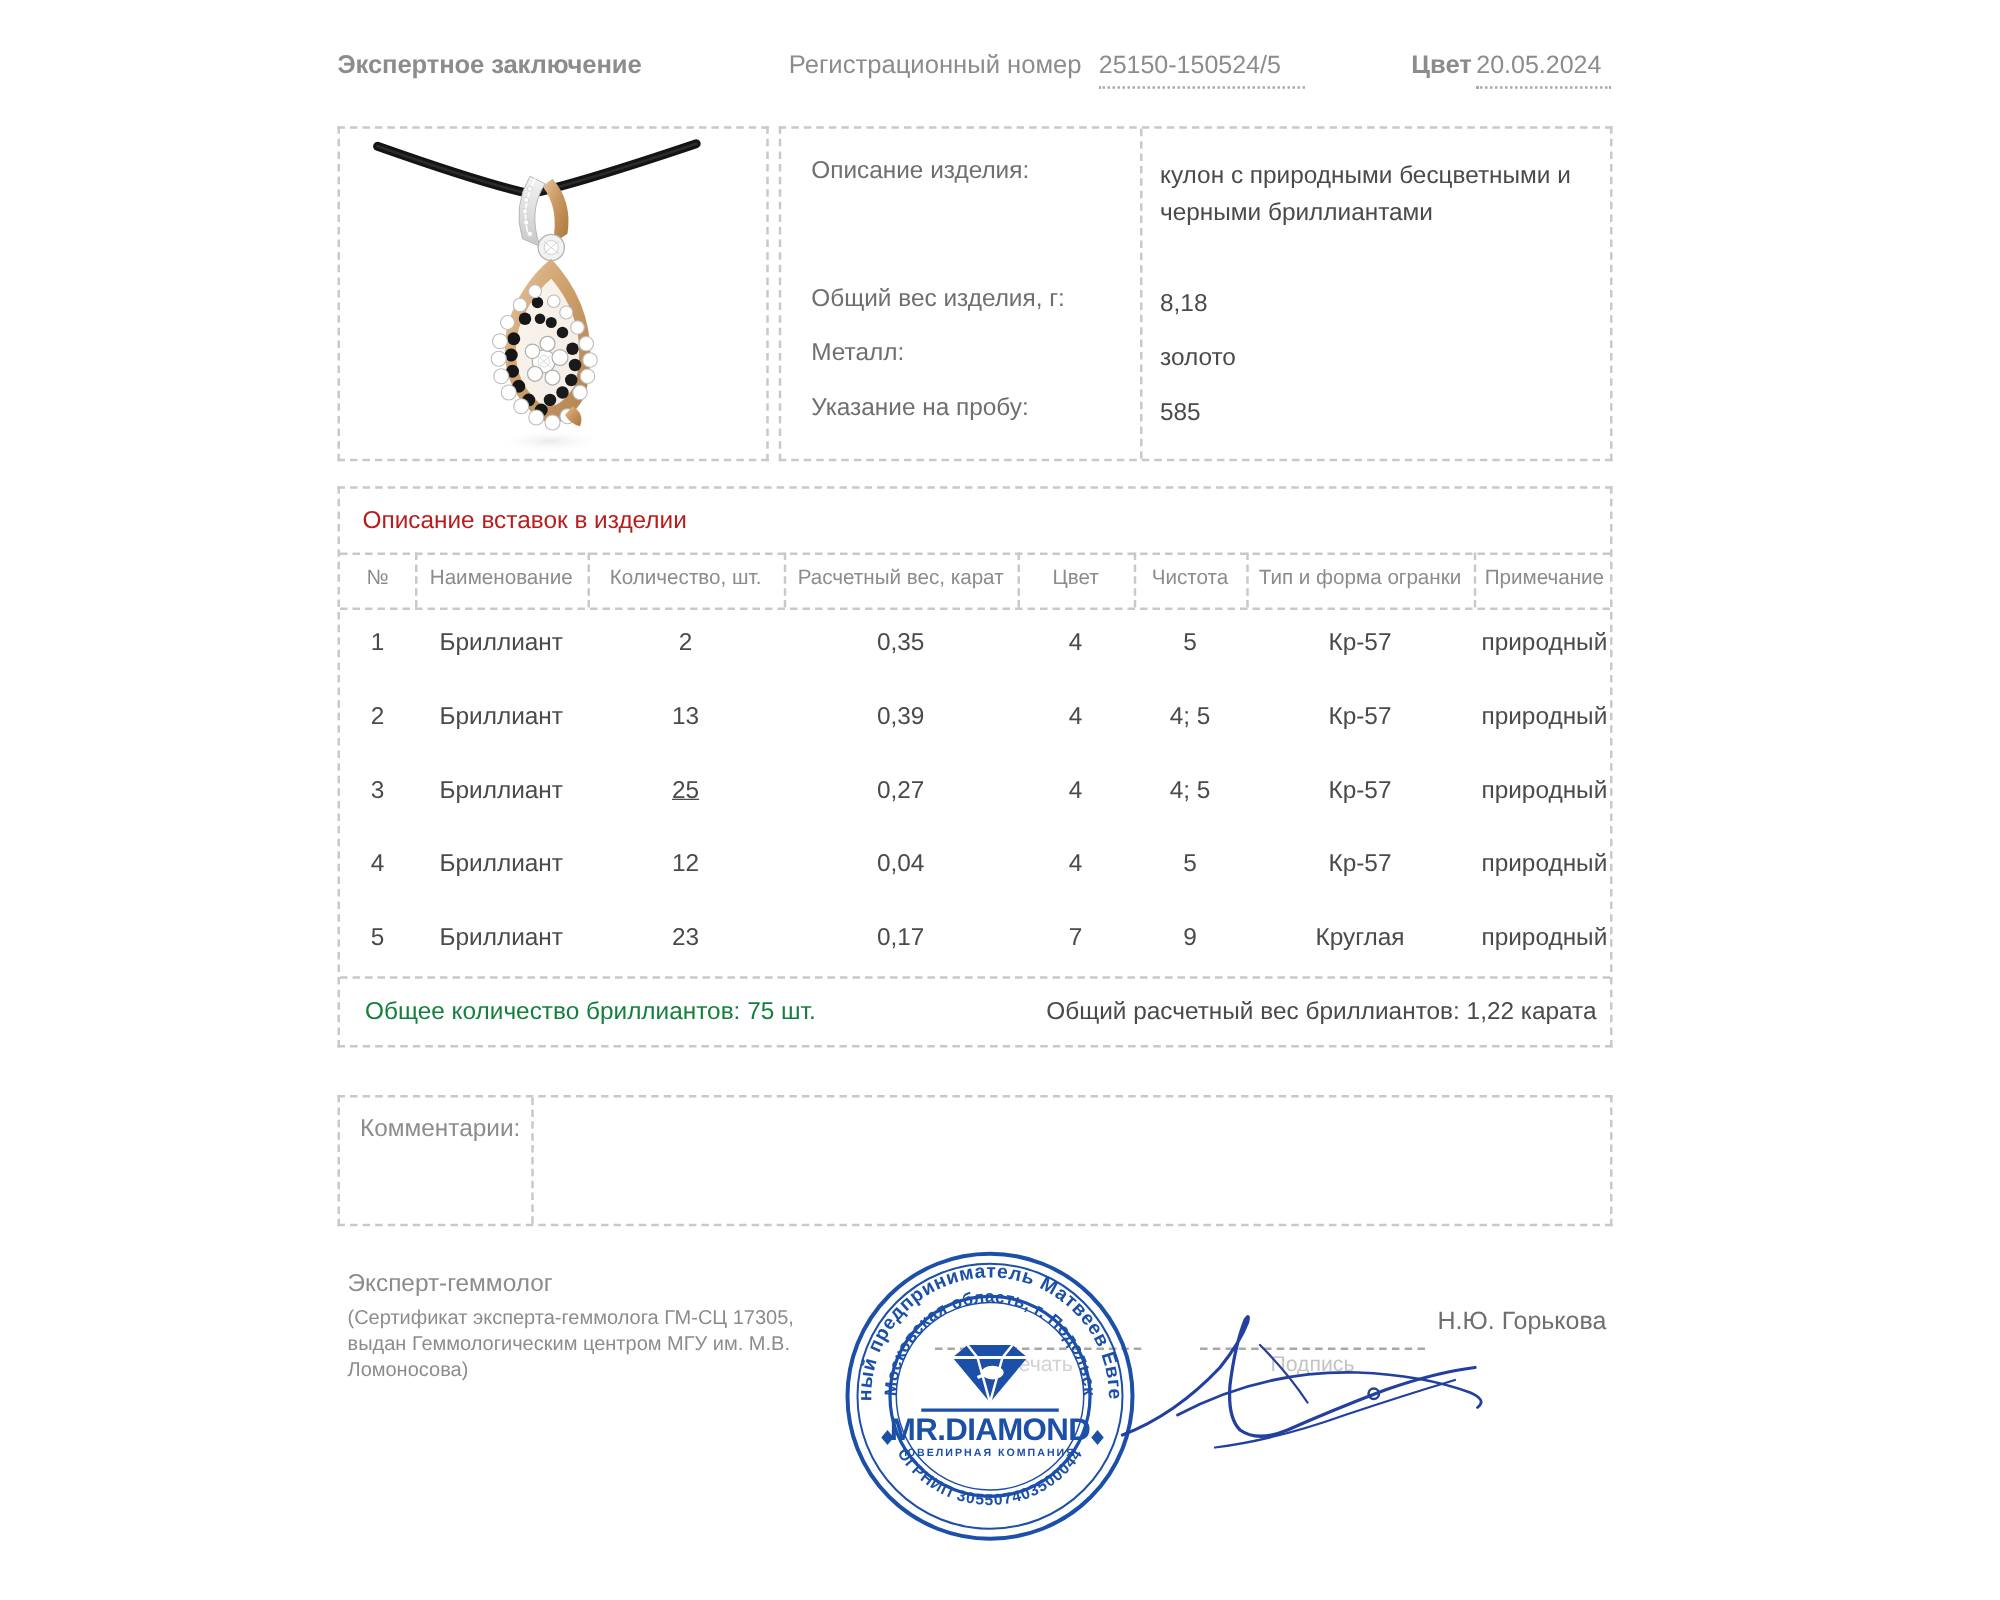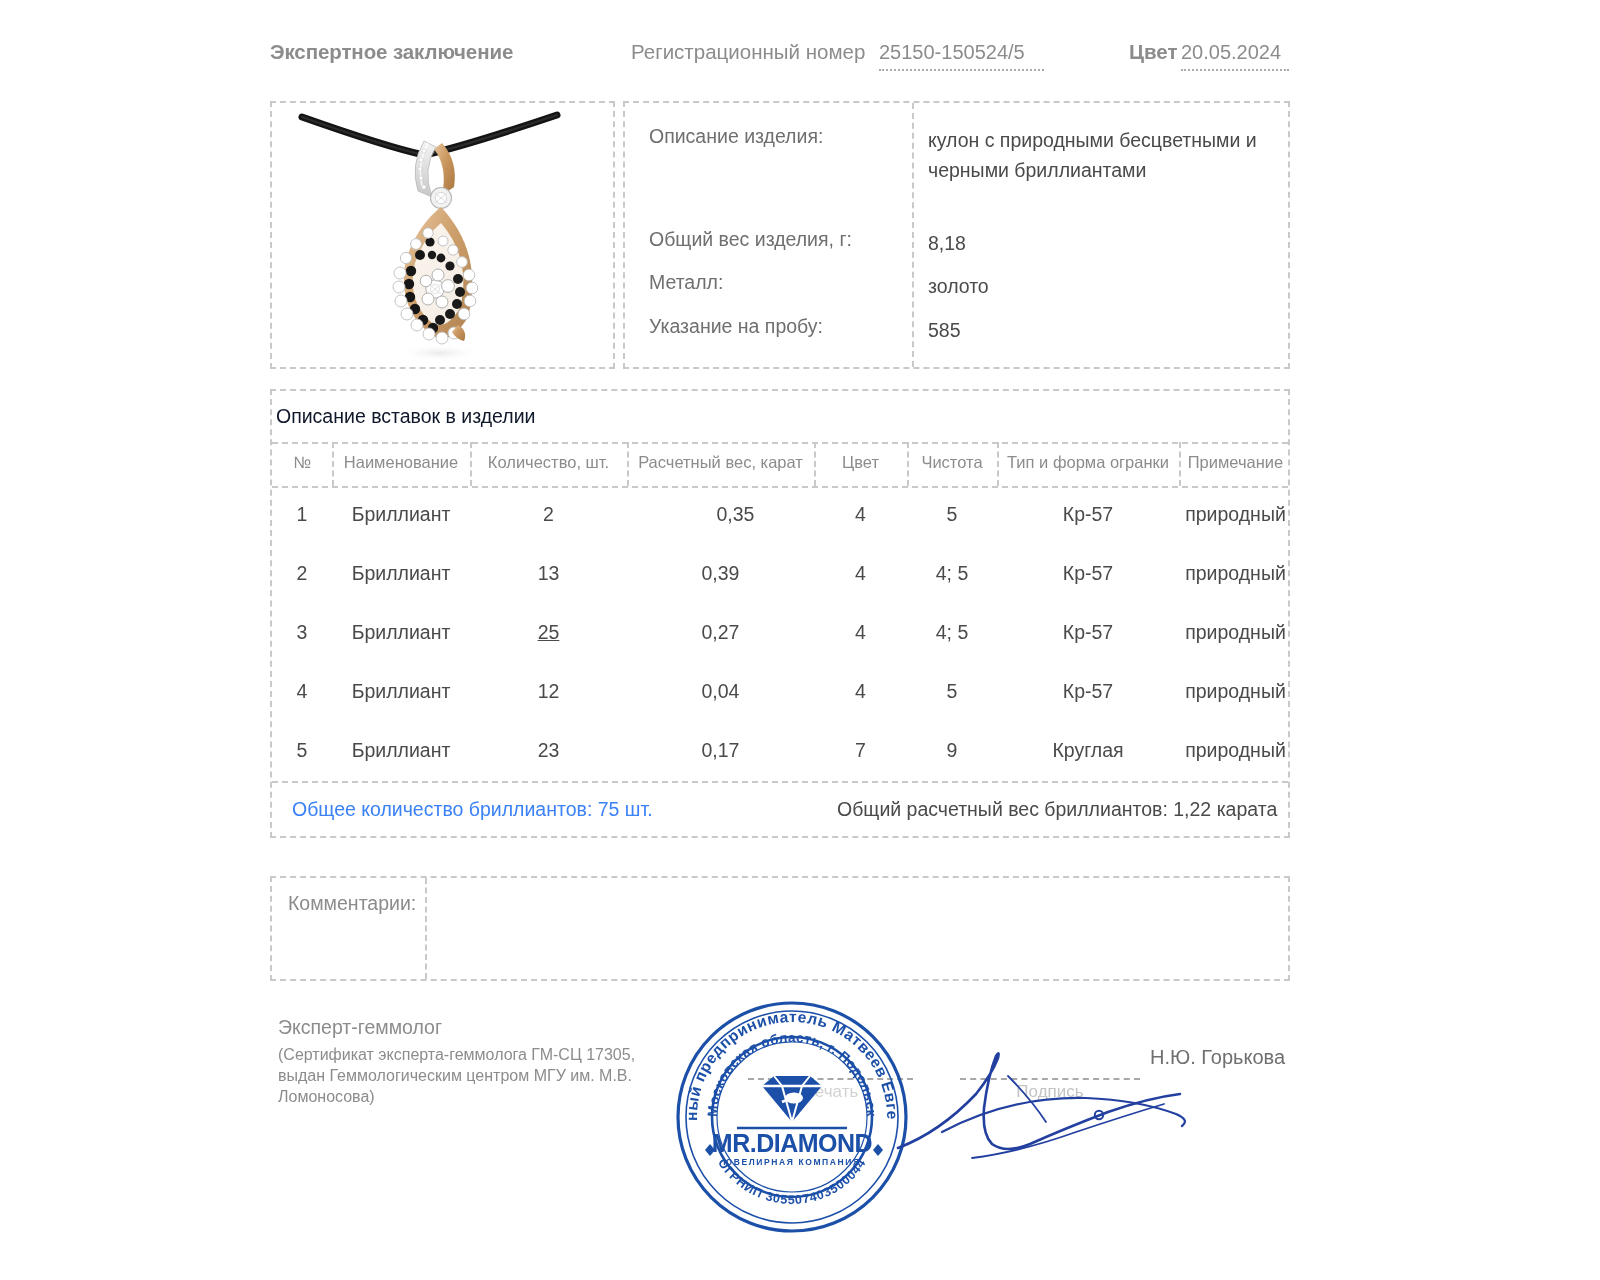--- a/index.html
+++ b/index.html
@@ -96,22 +96,22 @@
 
   
   .table-box {
     position: absolute;
     left: 270px; top: 389px;
     width: 1020px; height: 449px;
     border: 2px dashed #c9c9c9;
     background: #fff;
   }
   .table-caption {
-    position: absolute; left: 4px; top: 14px;
-    font-size: 19.5px; color: #0f172a;
+    position: absolute; left: 18px; top: 14px;
+    font-size: 19.5px; color: #b91c1c;
   }
   .hline {
     position: absolute; left: 0; right: 0;
     border-top: 2px dashed #c9c9c9;
   }
   .thead-row {
     position: absolute; left: 0; right: 0;
     top: 51px; height: 44px;
   }
   .vline {
@@ -136,21 +136,21 @@
     color: #4a4a4a;
     text-align: center;
     white-space: nowrap;
   }
   .totals {
     position: absolute; left: 0; right: 0;
     top: 390px; height: 57px;
   }
   .total-count {
     position: absolute; left: 20px; top: 17px;
-    font-size: 19.5px; color: #3b82f6;
+    font-size: 19.5px; color: #15803d;
   }
   .total-weight {
     position: absolute; left: 565px; top: 17px;
     font-size: 19.5px; color: #4a4a4a;
   }
 
   
   .comments-box {
     position: absolute;
     left: 270px; top: 876px;
@@ -391,21 +391,21 @@
       <div class="th" style="left:725px; width:182px;">Тип и форма огранки</div>
       <div class="th" style="left:907px; width:113px;">Примечание</div>
     </div>
 
     <div class="tbody">
 
       <div class="trow">
         <div class="td" style="left:0px;   width:60px;">1</div>
         <div class="td" style="left:60px;  width:138px;">Бриллиант</div>
         <div class="td" style="left:198px; width:157px;">2</div>
-        <div class="td" style="left:370px; width:187px;">0,35</div>
+        <div class="td" style="left:355px; width:187px;">0,35</div>
         <div class="td" style="left:542px; width:93px;">4</div>
         <div class="td" style="left:635px; width:90px;">5</div>
         <div class="td" style="left:725px; width:182px;">Кр-57</div>
         <div class="td" style="left:907px; width:113px;">природный</div>
       </div>
 
       <div class="trow">
         <div class="td" style="left:0px;   width:60px;">2</div>
         <div class="td" style="left:60px;  width:138px;">Бриллиант</div>
         <div class="td" style="left:198px; width:157px;">13</div>

